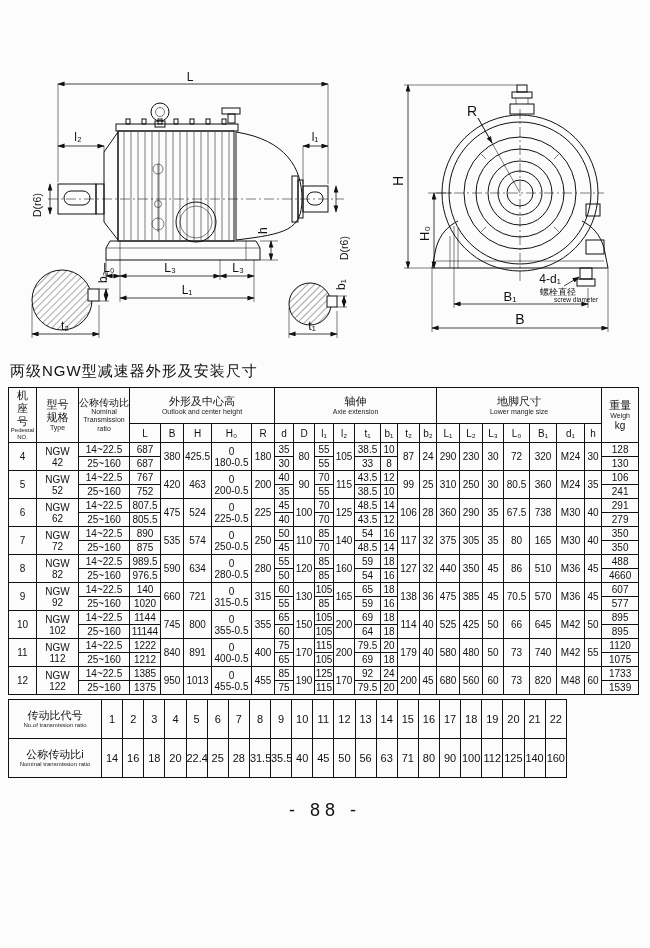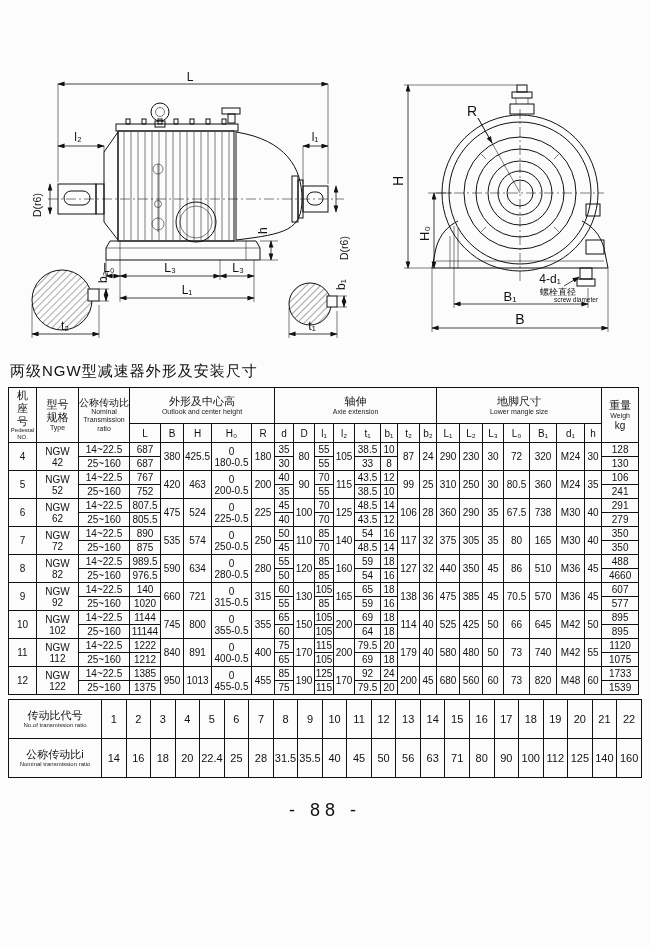--- a/index.html
+++ b/index.html
@@ -17,21 +17,21 @@
   table.dim thead tr:last-child{height:19px;}
   table.dim tbody td{height:13px;}
   .zh{display:block;font-size:11px;line-height:1.15;}
   .zh-sm{display:block;font-size:10px;line-height:1.1;}
   .en{display:block;font-size:7px;line-height:1.15;color:#222;}
   .en-xs{display:block;font-size:6px;line-height:1.1;color:#222;}
   .vstack{display:block;width:1.2em;margin:0 auto;word-break:break-all;}
   .wrap2{display:block;width:2.2em;margin:0 auto;word-break:break-all;}
   th.sym{font-size:11px;}
   
-  table.ratio{border-collapse:collapse;width:634px;table-layout:fixed;margin-top:4px;}
+  table.ratio{border-collapse:collapse;width:559px;table-layout:fixed;margin-top:4px;}
   table.ratio td{border:1px solid #111;text-align:center;vertical-align:middle;
         font-size:11px;height:38px;padding:0;overflow:hidden;}
   table.ratio td.rlabel{width:92px;}
   .page-number{text-align:center;font-size:18px;letter-spacing:5px;margin-top:22px;}
   svg text{font-family:"Liberation Sans",sans-serif;fill:#111;}
   .ol{stroke:#111;stroke-width:1;fill:none;}
   .tl{stroke:#111;stroke-width:.55;fill:none;}
   .cl{stroke:#111;stroke-width:.55;stroke-dasharray:10 3 2 3;fill:none;}
   .dl{stroke:#111;stroke-width:.8;fill:none;}
   .xl{stroke:#111;stroke-width:.55;fill:none;}

